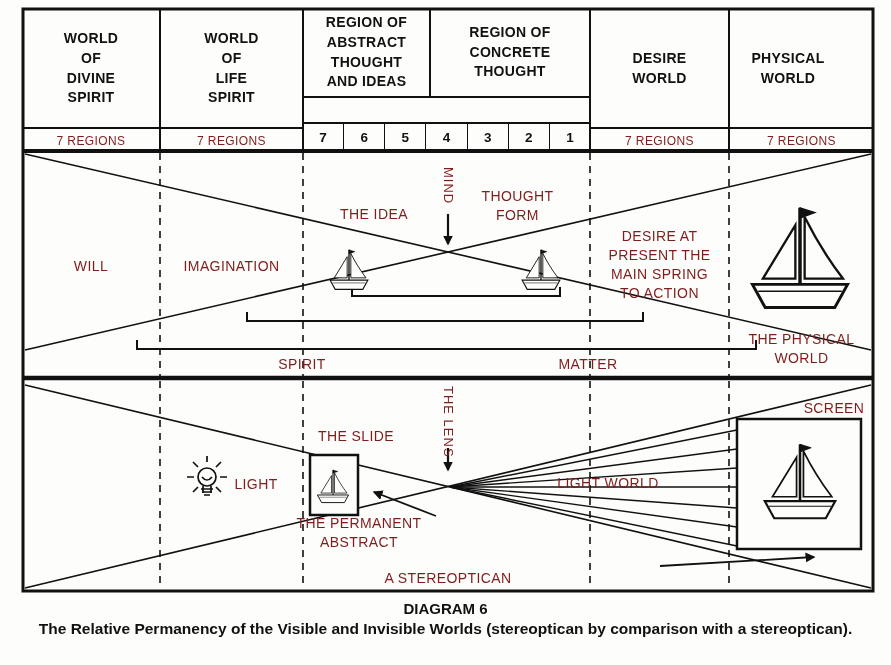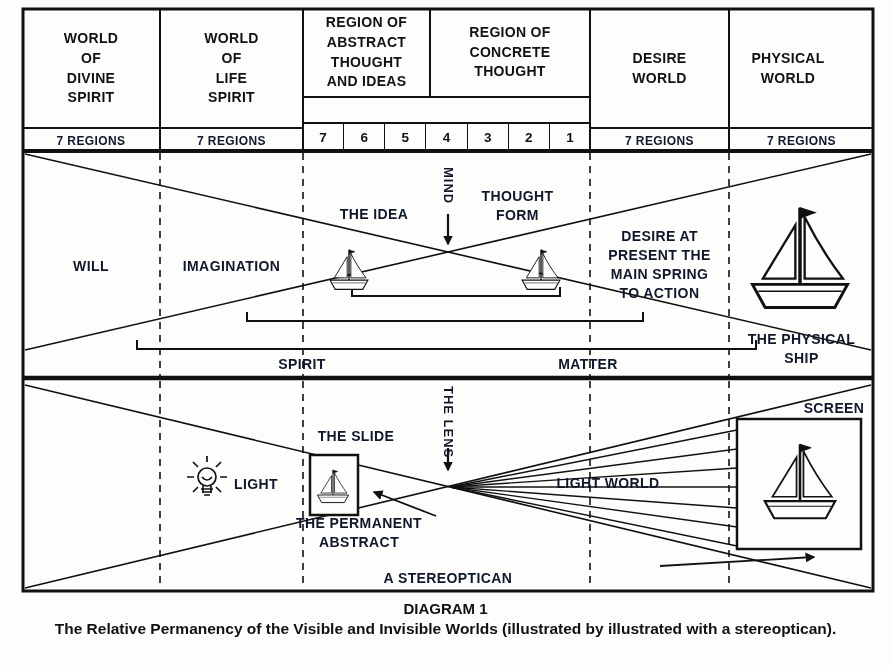--- a/index.html
+++ b/index.html
@@ -1,21 +1,21 @@
 <!DOCTYPE html>
 <html><head>
 <meta charset="utf-8">
 <style>
   * { margin:0; padding:0; box-sizing:border-box; }
   html,body { background:#ffffff; }
   body { font-family:"Liberation Sans", sans-serif; color:#111; }
   #page { position:relative; width:891px; height:665px; background:#fdfdfb; overflow:hidden; }
   #art { position:absolute; left:0; top:0; }
-  .lbl { position:absolute; font-weight:bold; text-align:center; white-space:pre-line;
-         letter-spacing:0.4px; line-height:1.35; color:#0f172a; }
+  .lbl { position:absolute; font-weight:normal; text-align:center; white-space:pre-line;
+         letter-spacing:0.4px; line-height:1.35; color:#7f1d1d; }
   .sz14 { font-size:14px; }
   .sz12 { font-size:12px; }
   .vert { writing-mode:vertical-rl; letter-spacing:1px; font-size:13px; }
   .hdrcell { position:absolute; display:flex; align-items:center; justify-content:center;
              font-weight:bold; font-size:14px; text-align:center; white-space:pre-line;
              line-height:1.42; letter-spacing:0.3px; }
   .band { position:absolute; left:303px; top:97px; width:287px; height:24px;
           display:flex; align-items:center; justify-content:center;
           font-weight:bold; font-size:12px; letter-spacing:0.5px; }
   .numrow { position:absolute; left:303px; top:123px; width:287px; height:28px; display:flex; }
@@ -168,29 +168,29 @@
   <div class="lbl sz14" style="left:22px;top:257px;width:138px">WILL</div>
   <div class="lbl sz14" style="left:318px;top:205px;width:112px">THE IDEA</div>
   <div class="lbl vert" style="left:439px;top:167px">MIND</div>
   <div class="lbl sz14" style="left:460px;top:187px;width:115px">THOUGHT
 FORM</div>
   <div class="lbl sz14" style="left:592px;top:227px;width:135px">DESIRE AT
 PRESENT THE
 MAIN SPRING
 TO ACTION</div>
   <div class="lbl sz14" style="left:729px;top:330px;width:145px">THE PHYSICAL
-SHIP</div>
+WORLD</div>
   <div class="lbl sz14" style="left:250px;top:355px;width:104px">SPIRIT</div>
   <div class="lbl sz14" style="left:536px;top:355px;width:104px">MATTER</div>
 
   <div class="lbl sz14" style="left:796px;top:399px;width:76px">SCREEN</div>
   <div class="lbl sz14" style="left:300px;top:427px;width:112px">THE SLIDE</div>
   <div class="lbl vert" style="left:439px;top:386px">THE LENS</div>
   <div class="lbl sz14" style="left:224px;top:475px;width:64px">LIGHT</div>
   <div class="lbl sz14" style="left:548px;top:474px;width:120px">LIGHT WORLD</div>
   <div class="lbl sz14" style="left:288px;top:514px;width:142px">THE PERMANENT
 ABSTRACT</div>
   <div class="lbl sz14" style="left:368px;top:569px;width:160px">A STEREOPTICAN</div>
 
-  <div class="caption" style="top:600px;font-size:15px">DIAGRAM 1</div>
-  <div class="caption" style="top:620px;font-size:15.5px">The Relative Permanency of the Visible and Invisible Worlds (illustrated by illustrated with a stereoptican).</div>
+  <div class="caption" style="top:600px;font-size:15px">DIAGRAM 6</div>
+  <div class="caption" style="top:620px;font-size:15.5px">The Relative Permanency of the Visible and Invisible Worlds (stereoptican by comparison with a stereoptican).</div>
 
 </div>
 
 </body></html>

